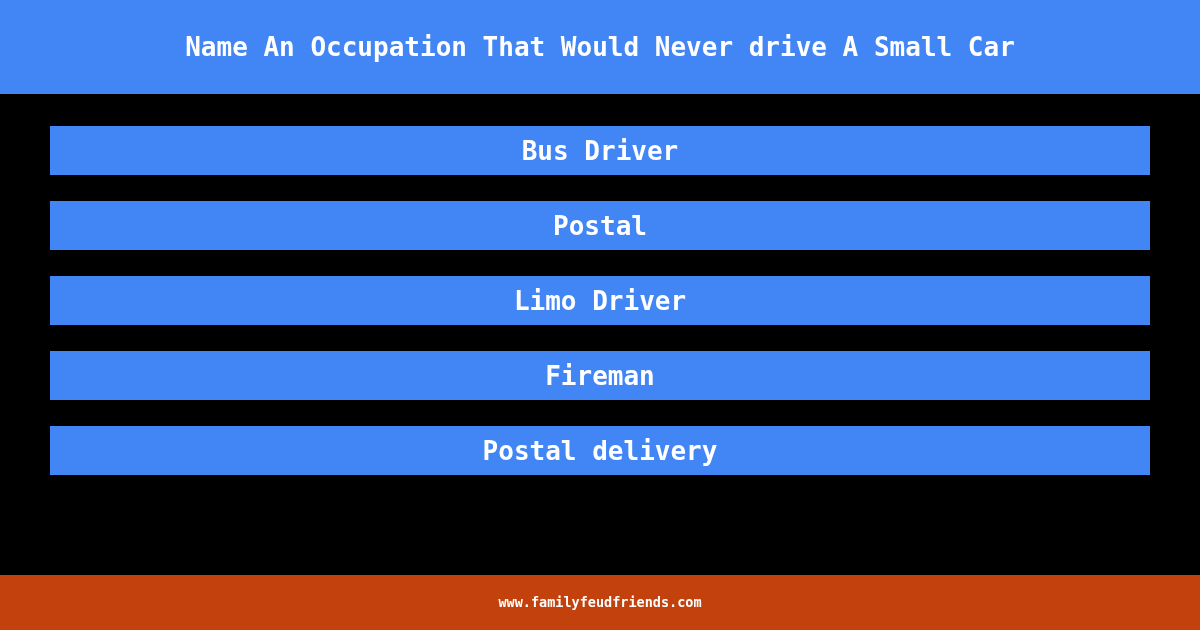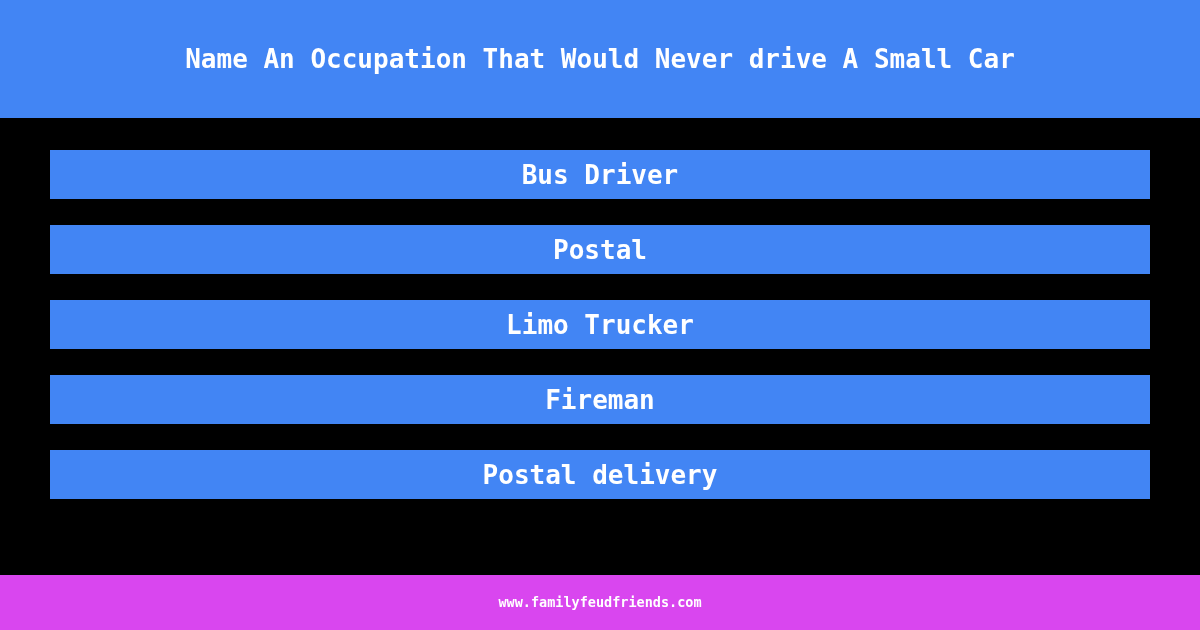--- a/index.html
+++ b/index.html
@@ -17,21 +17,21 @@
   .page {
     position: relative;
     width: 1200px;
     height: 630px;
     background: #000000;
     display: flex;
     flex-direction: column;
   }
   .header-band {
     width: 1200px;
-    height: 118px;
+    height: 94px;
     background: #4285f4;
     display: flex;
     align-items: center;
     justify-content: center;
     flex: 0 0 auto;
   }
   .header-title {
     font-family: "DejaVu Sans Mono", "Liberation Mono", monospace;
     font-size: 26px;
     font-weight: bold;
@@ -64,21 +64,21 @@
     font-size: 26px;
     font-weight: bold;
     color: #ffffff;
     line-height: 1;
     text-align: center;
     white-space: nowrap;
   }
   .footer {
     width: 1200px;
     height: 55px;
-    background: #d946ef;
+    background: #c2410c;
     display: flex;
     align-items: center;
     justify-content: center;
     flex: 0 0 auto;
   }
   .footer-link {
     font-family: "DejaVu Sans Mono", "Liberation Mono", monospace;
     font-size: 13.5px;
     font-weight: bold;
     color: #ffffff;
@@ -100,21 +100,21 @@
 
     <div class="answer-bar">
       <span class="answer-text">Bus Driver</span>
     </div>
 
     <div class="answer-bar">
       <span class="answer-text">Postal</span>
     </div>
 
     <div class="answer-bar">
-      <span class="answer-text">Limo Trucker</span>
+      <span class="answer-text">Limo Driver</span>
     </div>
 
     <div class="answer-bar">
       <span class="answer-text">Fireman</span>
     </div>
 
     <div class="answer-bar">
       <span class="answer-text">Postal delivery</span>
     </div>
 

